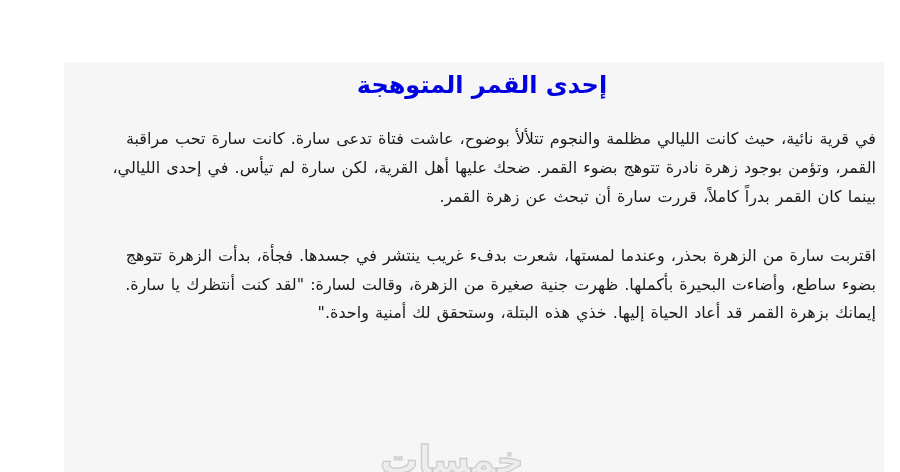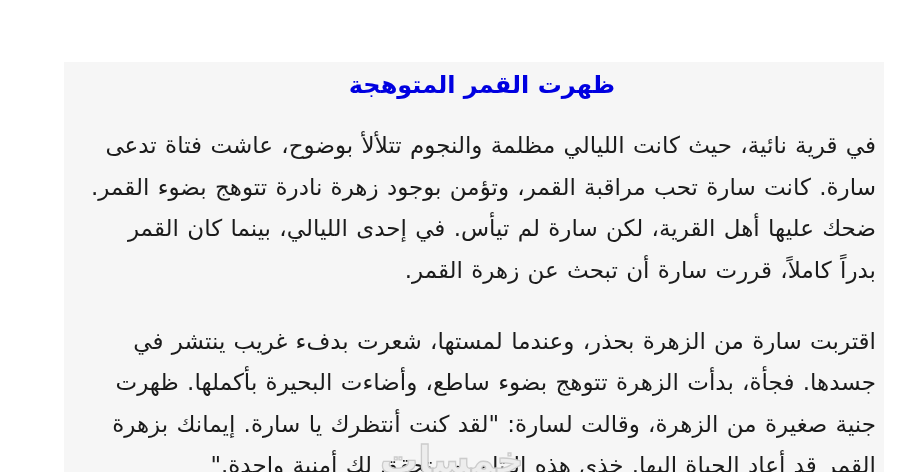--- a/index.html
+++ b/index.html
@@ -33,21 +33,21 @@
     text-align: center;
     color: #0000e0;
     font-size: 24px;
     font-weight: bold;
     line-height: 1.35;
   }
   .para {
     margin: 0 0 30px 0;
     text-align: right;
     color: #1b1b1b;
-    font-size: 23px;
+    font-size: 16px;
     line-height: 1.8;
     word-spacing: 1px;
   }
   .watermark {
     position: absolute;
     top: 376px;
     left: 316px;
     direction: rtl;
     font-size: 38px;
     font-weight: bold;
@@ -57,21 +57,21 @@
     letter-spacing: 1px;
     white-space: nowrap;
     pointer-events: none;
   }
 </style>
 </head>
 <body>
 
 <div class="page">
   <div class="panel">
-    <h1 class="title">ظهرت القمر المتوهجة</h1>
+    <h1 class="title">إحدى القمر المتوهجة</h1>
 
     <p class="para">في قرية نائية، حيث كانت الليالي مظلمة والنجوم تتلألأ بوضوح، عاشت فتاة تدعى سارة. كانت سارة تحب مراقبة القمر، وتؤمن بوجود زهرة نادرة تتوهج بضوء القمر. ضحك عليها أهل القرية، لكن سارة لم تيأس. في إحدى الليالي، بينما كان القمر بدراً كاملاً، قررت سارة أن تبحث عن زهرة القمر.</p>
 
 
     <p class="para">اقتربت سارة من الزهرة بحذر، وعندما لمستها، شعرت بدفء غريب ينتشر في جسدها. فجأة، بدأت الزهرة تتوهج بضوء ساطع، وأضاءت البحيرة بأكملها. ظهرت جنية صغيرة من الزهرة، وقالت لسارة: "لقد كنت أنتظرك يا سارة. إيمانك بزهرة القمر قد أعاد الحياة إليها. خذي هذه البتلة، وستحقق لك أمنية واحدة."</p>
 
     <div class="watermark">خمسات</div>
   </div>
 </div>
 

